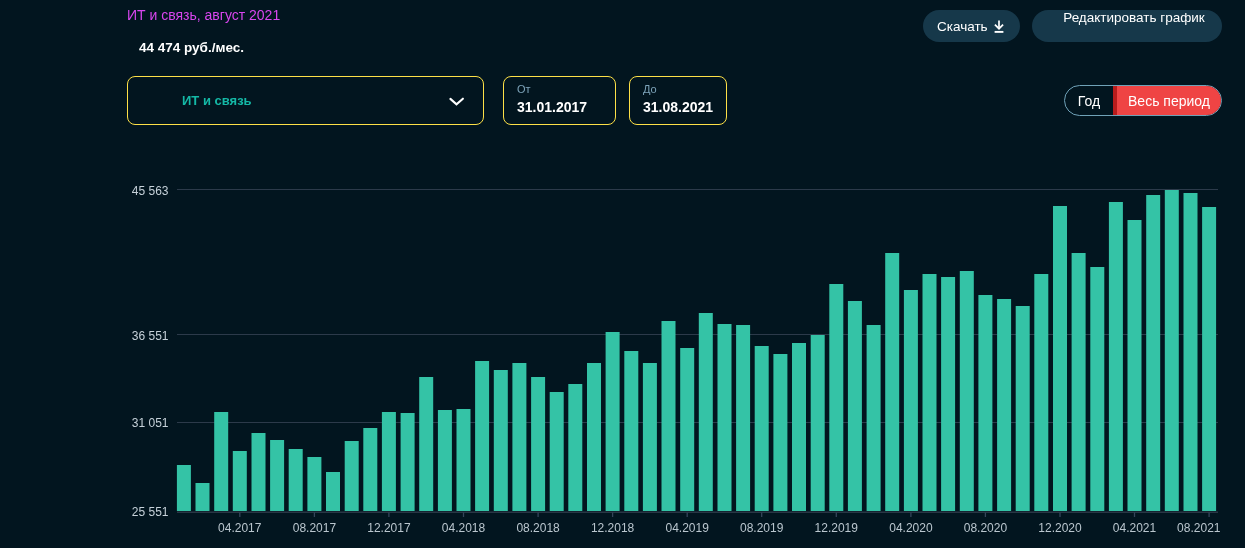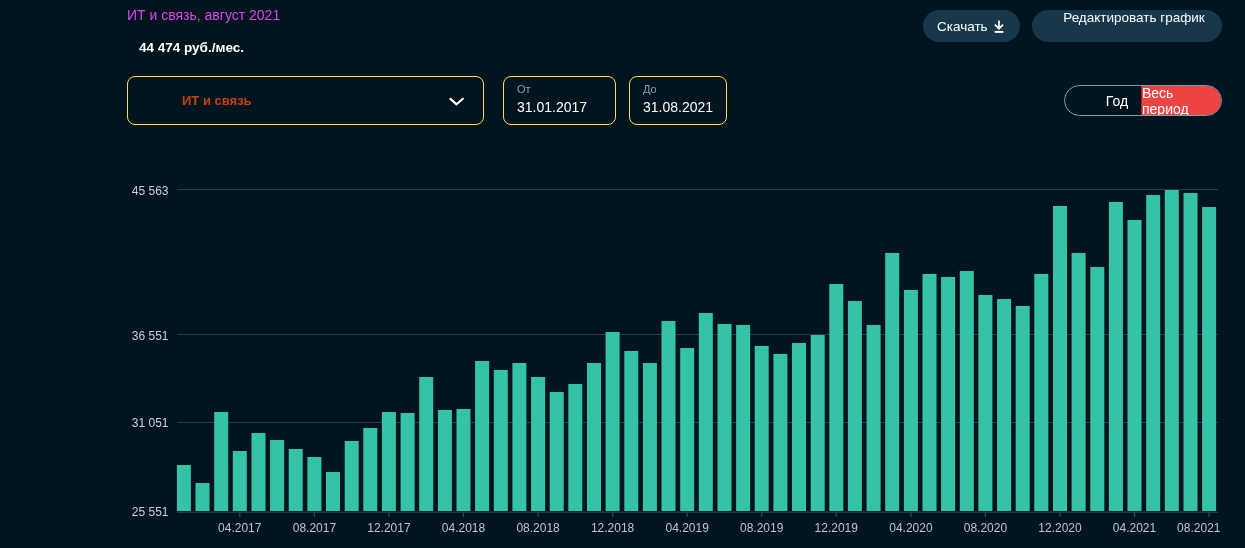--- a/index.html
+++ b/index.html
@@ -17,34 +17,34 @@
     border-radius:16px; height:32px; top:10px;
     display:flex; align-items:center; box-sizing:border-box;
   }
   .btn-dl { left:923px; width:97px; gap:6px; padding-left:14px; }
   .btn-edit { left:1032px; width:190px; gap:24px; padding-left:14px;flex-direction:column; }
   .box {
     border:1px solid #fde047; border-radius:8px;
     top:76px; height:49px; box-sizing:border-box;
   }
   .dd { left:127px; width:357px; display:flex; align-items:center; }
-  .dd .txt { color:#c2410c; font-weight:bold; font-size:13px; margin-left:14px;padding-left:40px; }
+  .dd .txt { color:#14b8a6; font-weight:bold; font-size:13px; margin-left:14px;padding-left:40px; }
   .dd svg { position:absolute; right:17px; top:15px; }
   .date .lab { position:absolute; left:13px; top:5.5px; font-size:11px; color:#7da3b9; }
-  .date .val { position:absolute; left:13px; top:22px; font-size:14px; font-weight:normal; color:#fff; }
+  .date .val { position:absolute; left:13px; top:22px; font-size:14px; font-weight:bold; color:#fff; }
   .d1 { left:503px; width:113px; }
   .d2 { left:629px; width:98px; }
   .toggle {
     left:1064px; top:85px; width:158px; height:31px;
     border:1px solid #70a2b8; border-radius:16px;
     box-sizing:border-box; display:flex; overflow:hidden;
   }
   .toggle .seg { display:flex; align-items:center; justify-content:center;
     color:#fff; font-size:14px; }
-  .seg1 { width:48px; border-right:1px solid #b91c1c;margin-left:28px; }
+  .seg1 { width:48px; border-right:4px solid #b91c1c; }
   .seg2 { flex:1; background:#ef4444; }
   svg text { font-family:"Liberation Sans", sans-serif; }
 </style>
 </head>
 <body>
   <div class="abs title">ИТ и связь, август 2021</div>
   <div class="abs bigval">44 474 руб./мес.</div>
 
   <div class="abs btn btn-dl">
     <span>Скачать</span>

